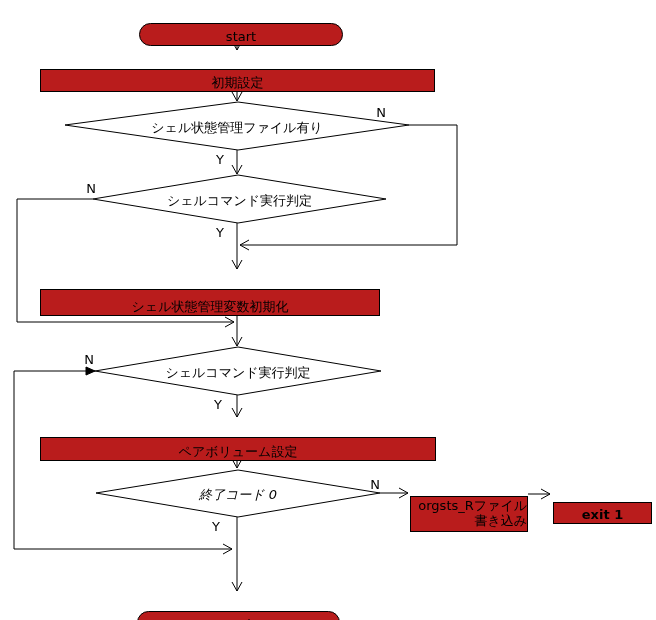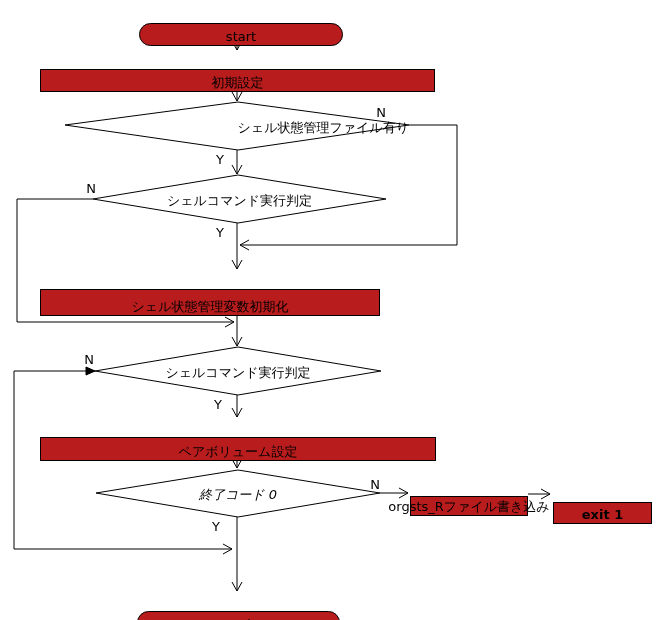--- a/index.html
+++ b/index.html
@@ -102,29 +102,29 @@
 
   <div class="node oval" style="left:137px;top:592px;width:203px;height:23px;">
     <span>end</span>
   </div>
   <div class="node" style="left:40px;top:270px;width:340px;height:27px;">
     <span>シェル状態管理変数初期化</span>
   </div>
   <div class="node" style="left:40px;top:418px;width:396px;height:24px;">
     <span>ペアボリューム設定</span>
   </div>
-  <div class="node two-line" style="left:410px;top:477px;width:118px;height:20px;flex-direction:row;">
+  <div class="node two-line" style="left:410px;top:477px;width:118px;height:36px;flex-direction:column;">
     <div>orgsts_Rファイル</div>
     <div>書き込み</div>
   </div>
   <div class="node" style="left:553px;top:483px;width:99px;height:22px;font-weight:bold;">
     <span>exit 1</span>
   </div>
 
-  <div class="dlabel" style="left:65px;top:119px;width:344px;text-align:right;">シェル状態管理ファイル有り</div>
+  <div class="dlabel" style="left:65px;top:119px;width:344px;">シェル状態管理ファイル有り</div>
   <div class="dlabel" style="left:93px;top:192px;width:293px;">シェルコマンド実行判定</div>
   <div class="dlabel" style="left:95px;top:364px;width:286px;">シェルコマンド実行判定</div>
   <div class="dlabel" style="left:96px;top:486px;width:284px;font-style:italic;">終了コード 0</div>
 
   <div class="branch" style="left:372px;top:105px;">N</div>
   <div class="branch" style="left:211px;top:152px;">Y</div>
   <div class="branch" style="left:82px;top:181px;">N</div>
   <div class="branch" style="left:211px;top:225px;">Y</div>
   <div class="branch" style="left:80px;top:352px;">N</div>
   <div class="branch" style="left:209px;top:397px;">Y</div>

